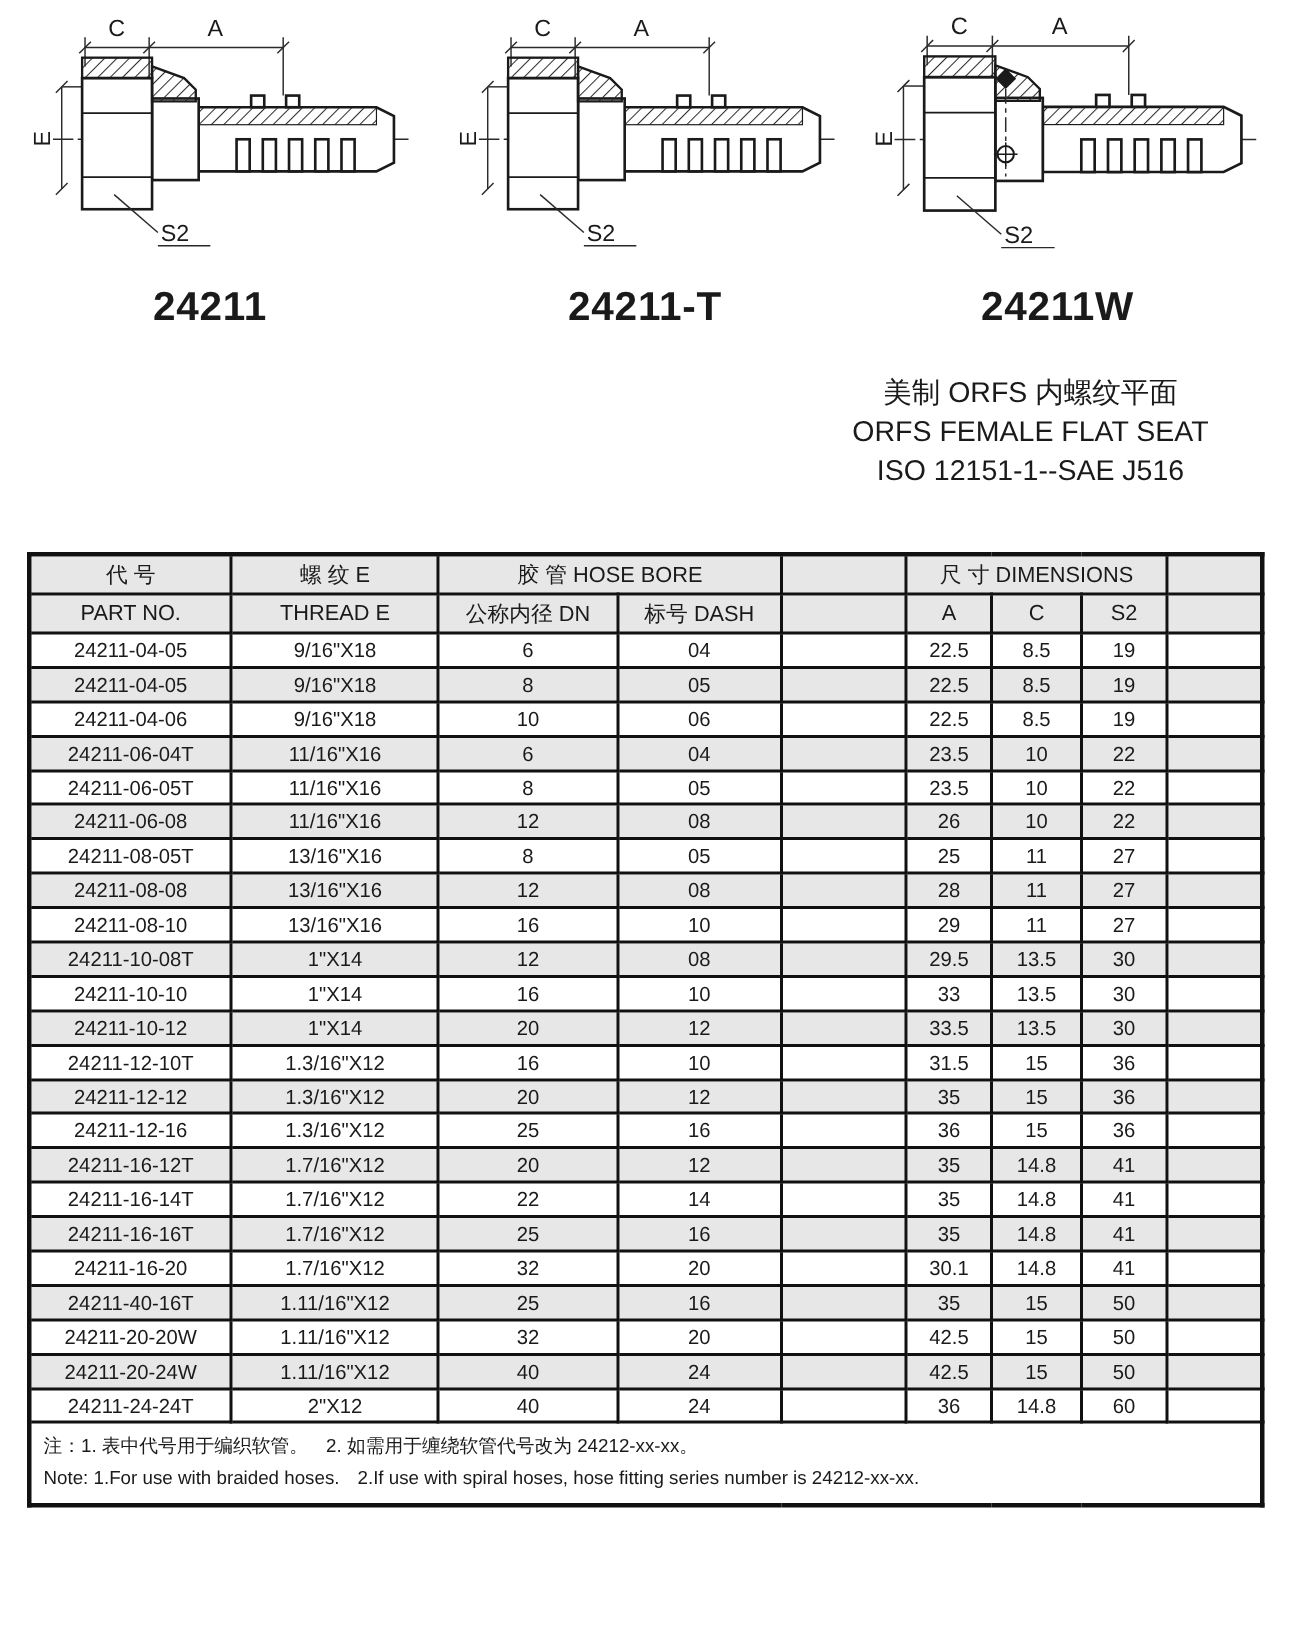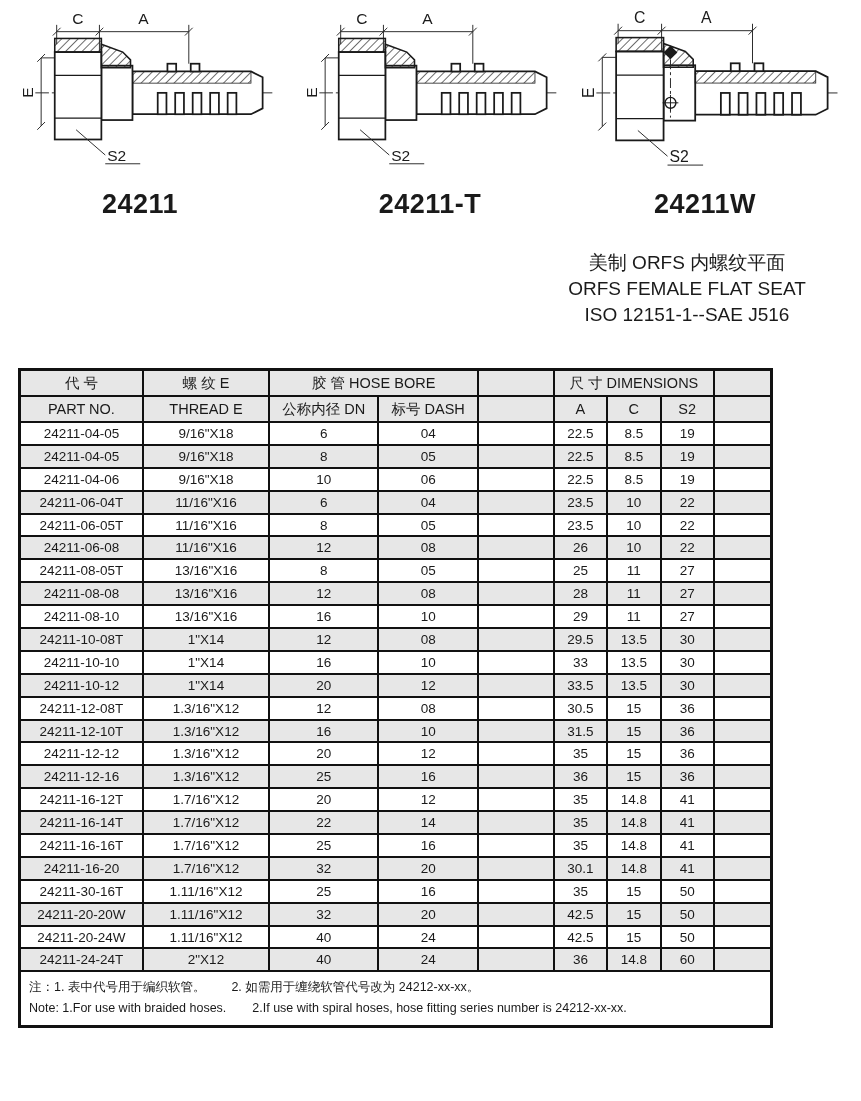--- a/index.html
+++ b/index.html
@@ -20,40 +20,40 @@
     text-align:center;line-height:32px;
   }
   #caption-1{left:20px;width:240px;}
   #caption-2{left:310px;width:240px;}
   #caption-3{left:585px;width:240px;}
   .title-block{
     position:absolute;left:496px;top:250px;width:382px;
     text-align:center;font-size:19px;line-height:26px;
   }
   .spec-table{
-    position:absolute;left:18px;top:368px;width:755px;
+    position:absolute;left:18px;top:368px;width:825px;
     border-collapse:collapse;table-layout:fixed;
     font-size:13.5px;
   }
   .spec-table th,.spec-table td{
     border:2px solid #111111;
     text-align:center;vertical-align:middle;
     padding:0 2px;overflow:hidden;white-space:nowrap;
   }
   .spec-table{border:3px solid #111111;}
   .spec-table thead th{
     background:#e7e7e7;font-weight:normal;height:24px;
     font-size:14.5px;
   }
   .spec-table tbody tr{height:22.9px;}
   .spec-table tbody tr:nth-child(even){background:#e7e7e7;}
   .spec-table tfoot td{
     text-align:left;padding:5px 8px 6px 8px;white-space:normal;
   }
-  .note-line{display:flex;gap:26px;font-size:12.5px;line-height:21px;}
+  .note-line{display:flex;gap:12px;font-size:12.5px;line-height:21px;}
   .t-label{stroke:none;fill:#1a1a1a;font-size:16px;font-family:"Liberation Sans",sans-serif;}
 </style>
 </head>
 <body>
 
 <svg width="0" height="0" style="position:absolute" aria-hidden="true">
   <defs>
     <pattern id="hatch" width="6" height="6" patternUnits="userSpaceOnUse" patternTransform="rotate(45)">
       <line x1="0" y1="0" x2="0" y2="6" stroke="#2a2a2a" stroke-width="1.4"></line>
     </pattern>
@@ -315,31 +315,20 @@
         <td>1"X14</td>
         <td>20</td>
         <td>12</td>
         <td></td>
         <td>33.5</td>
         <td>13.5</td>
         <td>30</td>
         <td></td>
       </tr>
       <tr>
-        <td>24211-12-08T</td>
-        <td>1.3/16"X12</td>
-        <td>12</td>
-        <td>08</td>
-        <td></td>
-        <td>30.5</td>
-        <td>15</td>
-        <td>36</td>
-        <td></td>
-      </tr>
-      <tr>
         <td>24211-12-10T</td>
         <td>1.3/16"X12</td>
         <td>16</td>
         <td>10</td>
         <td></td>
         <td>31.5</td>
         <td>15</td>
         <td>36</td>
         <td></td>
       </tr>
@@ -403,21 +392,21 @@
         <td>1.7/16"X12</td>
         <td>32</td>
         <td>20</td>
         <td></td>
         <td>30.1</td>
         <td>14.8</td>
         <td>41</td>
         <td></td>
       </tr>
       <tr>
-        <td>24211-30-16T</td>
+        <td>24211-40-16T</td>
         <td>1.11/16"X12</td>
         <td>25</td>
         <td>16</td>
         <td></td>
         <td>35</td>
         <td>15</td>
         <td>50</td>
         <td></td>
       </tr>
       <tr>

